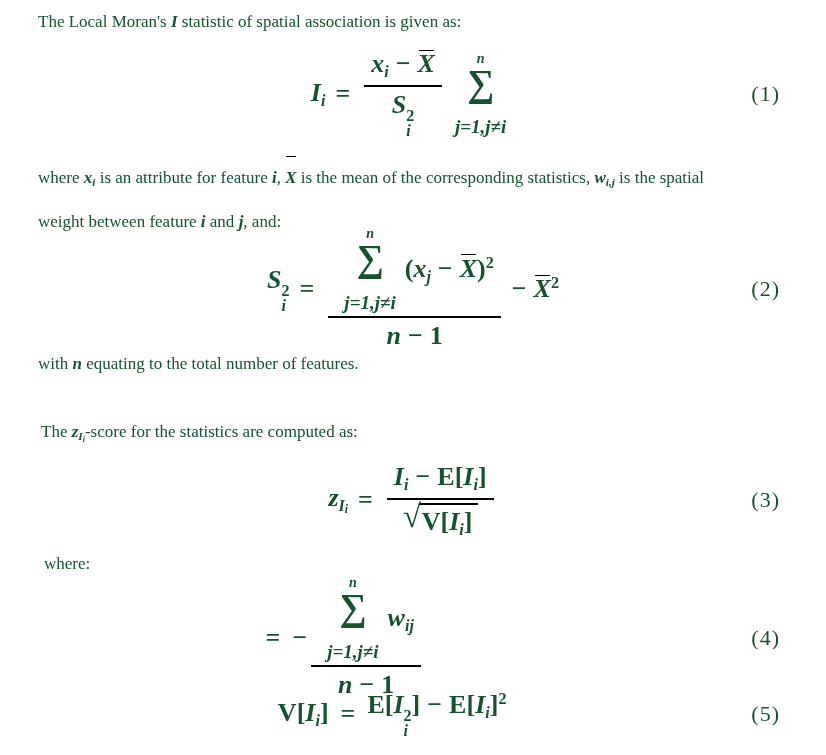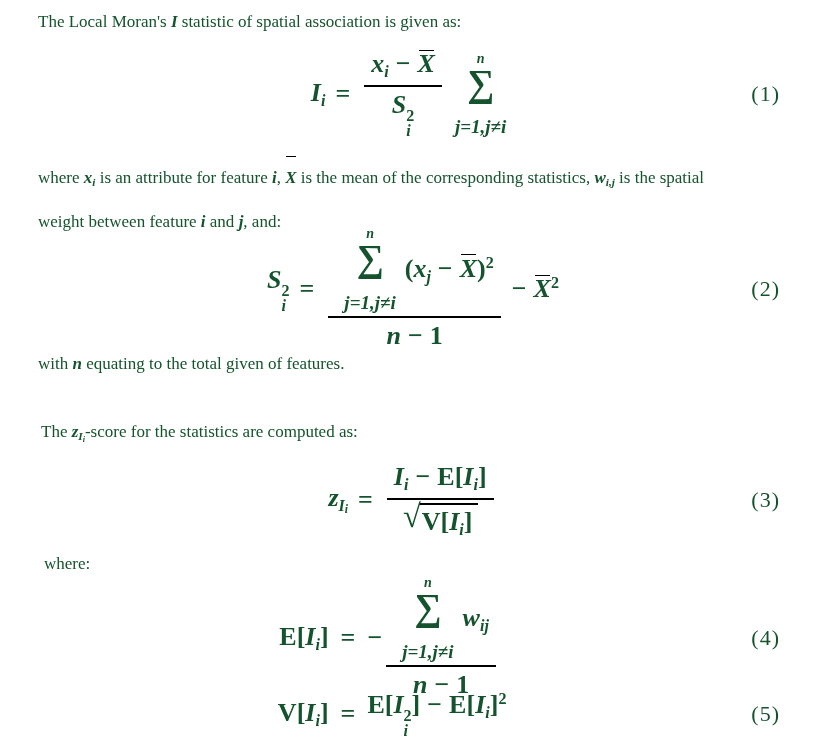--- a/index.html
+++ b/index.html
@@ -109,21 +109,21 @@
       </span>
       <span class="fden">
         <span class="tok"><span class="it">n</span><span class="bin">−</span><span>1</span></span>
       </span>
     </span>
     <span class="tok bin">−</span>
     <span class="tok"><span class="it bar">X</span><span class="sp">2</span></span>
     <span class="eqnum">(2)</span>
   </div>
 
-  <div class="para" style="top:354px; left:38px;"><span>with </span><span class="mi">n</span><span> equating to the total given of features.</span></div>
+  <div class="para" style="top:354px; left:38px;"><span>with </span><span class="mi">n</span><span> equating to the total number of features.</span></div>
 
   <div class="para" style="top:422px; left:41px;"><span>The </span><span class="mi">z</span><span class="tsub"><span>I</span><span class="tsub2">i</span></span><span>-score for the statistics are computed as:</span></div>
 
   <div class="eq" style="top:456px; height:88px;">
     <span class="tok"><span class="it">z</span><span class="sb"><span>I</span><span class="tsub2">i</span></span></span>
     <span class="tok rel">=</span>
     <span class="frac">
       <span class="fnum">
         <span class="tok"><span class="it">I</span><span class="sb">i</span><span class="bin">−</span><span>E</span><span>[</span><span class="it">I</span><span class="sb">i</span><span>]</span></span>
       </span>
@@ -133,23 +133,20 @@
             <span class="rcd"><span class="tok"><span>V</span><span>[</span><span class="it">I</span><span class="sb">i</span><span>]</span></span></span>
           </span>
       </span>
     </span>
     <span class="eqnum">(3)</span>
   </div>
 
   <div class="para" style="top:554px; left:44px;"><span>where:</span></div>
 
   <div class="align-row" style="top:584px; height:108px;">
-    <span class="alhs">
-        <span class="tok"><span>E</span><span>[</span><span class="it">I</span><span class="sb">i</span><span>]</span></span>
-      </span>
     <span class="arel">=</span>
     <span class="arhs">
       <span class="tok">−</span>
       <span class="frac">
         <span class="fnum">
           <span class="sum">
             <span class="sum-top">n</span>
             <span class="sigma">∑</span>
             <span class="sum-bot">j=1,j≠i</span>
           </span>

